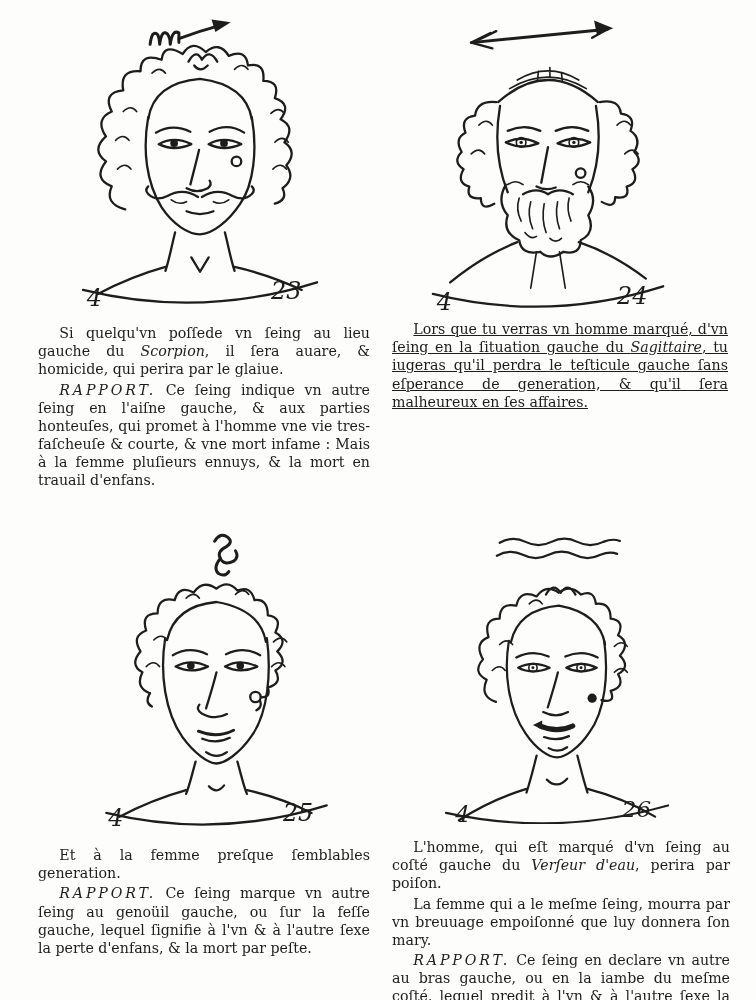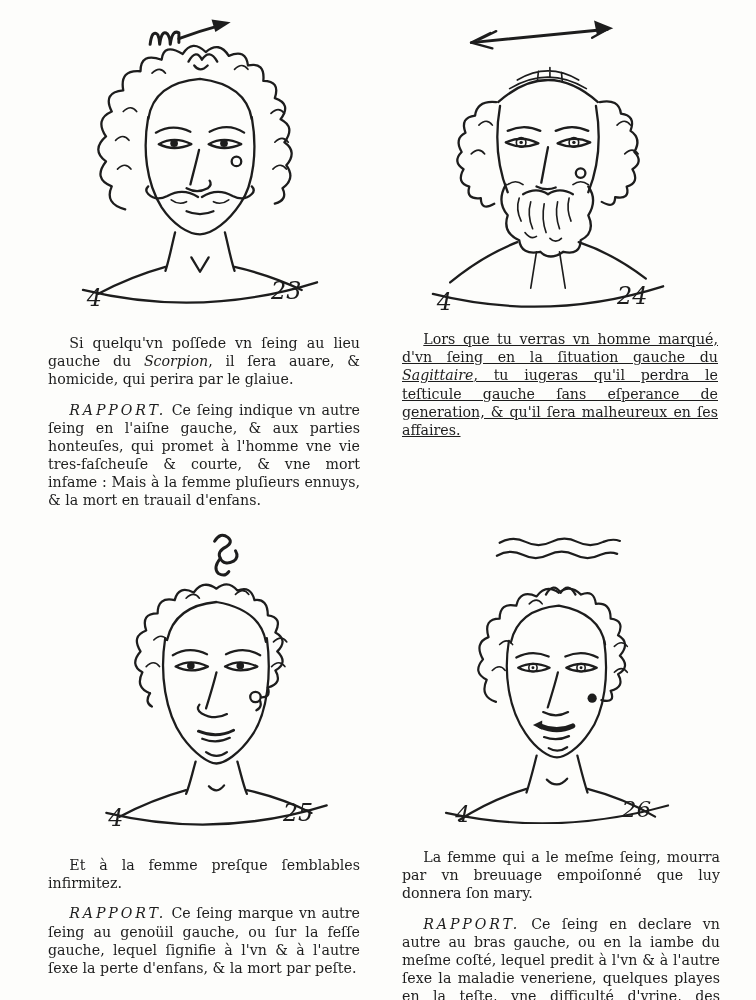--- a/index.html
+++ b/index.html
@@ -14,21 +14,21 @@
   .portrait path.thick{stroke-width:3.1;}
   .portrait .pupil{fill:#1d1d1d;stroke:none;}
   .portrait circle.mole{fill:#fdfdfb;stroke:#1d1d1d;stroke-width:2.4;}
   .portrait circle.mole-filled{fill:#1d1d1d;stroke:none;}
   .portrait polygon.fillshape{fill:#1d1d1d;stroke:none;}
   .portrait text{font:italic 25px "DejaVu Serif","Liberation Serif",serif;fill:#1d1d1d;}
   .textblock{
     position:absolute;
     font-size:14.2px;line-height:1.28;text-align:justify;
   }
-  .textblock p{margin:12px;text-indent:1.5em;}
+  .textblock p{margin:2px;text-indent:1.5em;}
   .it{font-style:italic;}
   .rapport{font-style:italic;letter-spacing:0.2em;}
 </style>
 </head>
 <body>
 
 <div class="page">
 
   <svg class="portrait" style="left:56px;top:6px;" width="288" height="307" viewBox="0 0 300 320">
     <g>
@@ -190,22 +190,23 @@
   <div class="textblock" style="left:36px;top:322px;width:336px;">
       <p><span>Si quelqu'vn poſſede vn ſeing au lieu gauche du </span><span class="it">Scorpion</span><span>, il ſera auare, &amp; homicide, qui perira par le glaiue.</span></p>
       <p><span class="rapport">RAPPORT.</span><span> Ce ſeing indique vn autre ſeing en l'aiſne gauche, &amp; aux parties honteuſes, qui promet à l'homme vne vie tres-faſcheuſe &amp; courte, &amp; vne mort infame : Mais à la femme pluſieurs ennuys, &amp; la mort en trauail d'enfans.</span></p>
     </div>
 
   <div class="textblock" style="left:390px;top:318px;width:340px;text-decoration:underline;">
       <p><span>Lors que tu verras vn homme marqué, d'vn ſeing en la ſituation gauche du </span><span class="it">Sagittaire</span><span>, tu iugeras qu'il perdra le teſticule gauche ſans eſperance de generation, &amp; qu'il ſera malheureux en ſes affaires.</span></p>
     </div>
 
   <div class="textblock" style="left:36px;top:844px;width:336px;">
-      <p><span>Et à la femme preſque ſemblables infirmitez.</span></p>
+      <p><span>Et à la femme preſque ſemblables generation.</span></p>
       <p><span class="rapport">RAPPORT.</span><span> Ce ſeing marque vn autre ſeing au genoüil gauche, ou ſur la feſſe gauche, lequel ſignifie à l'vn &amp; à l'autre ſexe la perte d'enfans, &amp; la mort par peſte.</span></p>
     </div>
 
   <div class="textblock" style="left:390px;top:836px;width:342px;">
+      <p><span>L'homme, qui eſt marqué d'vn ſeing au coſté gauche du </span><span class="it">Verſeur d'eau</span><span>, perira par poiſon.</span></p>
       <p><span>La femme qui a le meſme ſeing, mourra par vn breuuage empoiſonné que luy donnera ſon mary.</span></p>
       <p><span class="rapport">RAPPORT.</span><span> Ce ſeing en declare vn autre au bras gauche, ou en la iambe du meſme coſté, lequel predit à l'vn &amp; à l'autre ſexe la maladie veneriene, quelques playes en la teſte, vne difficulté d'vrine, des infortunes en mariage, &amp; peu d'enfans.</span></p>
     </div>
 
 </div>
 
 </body></html>

